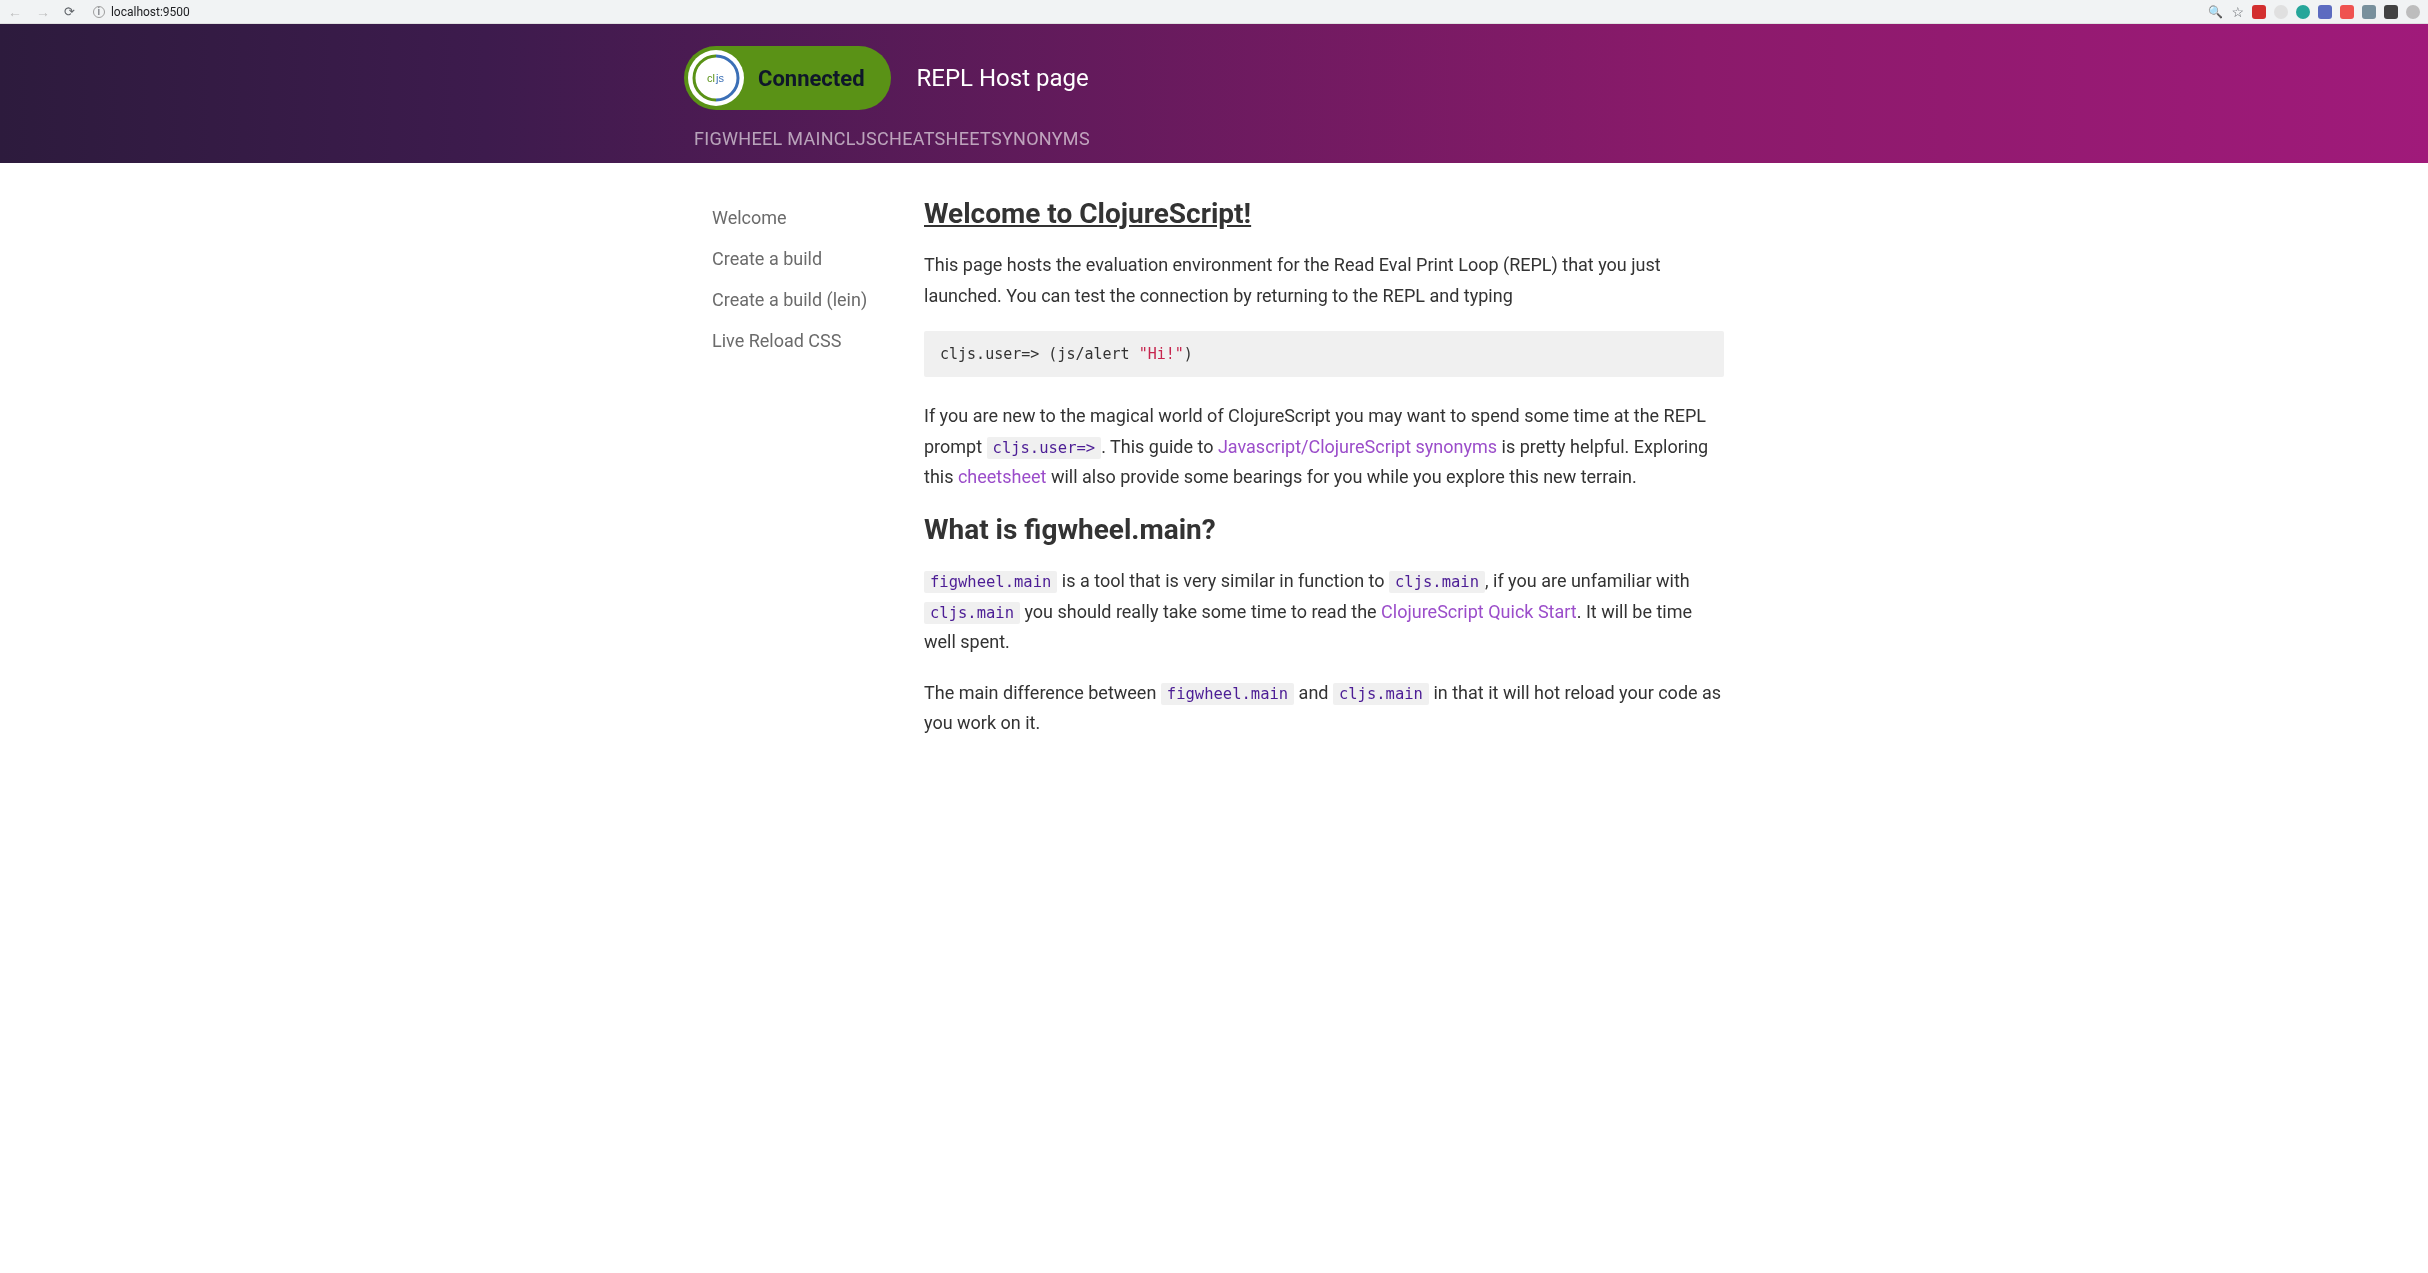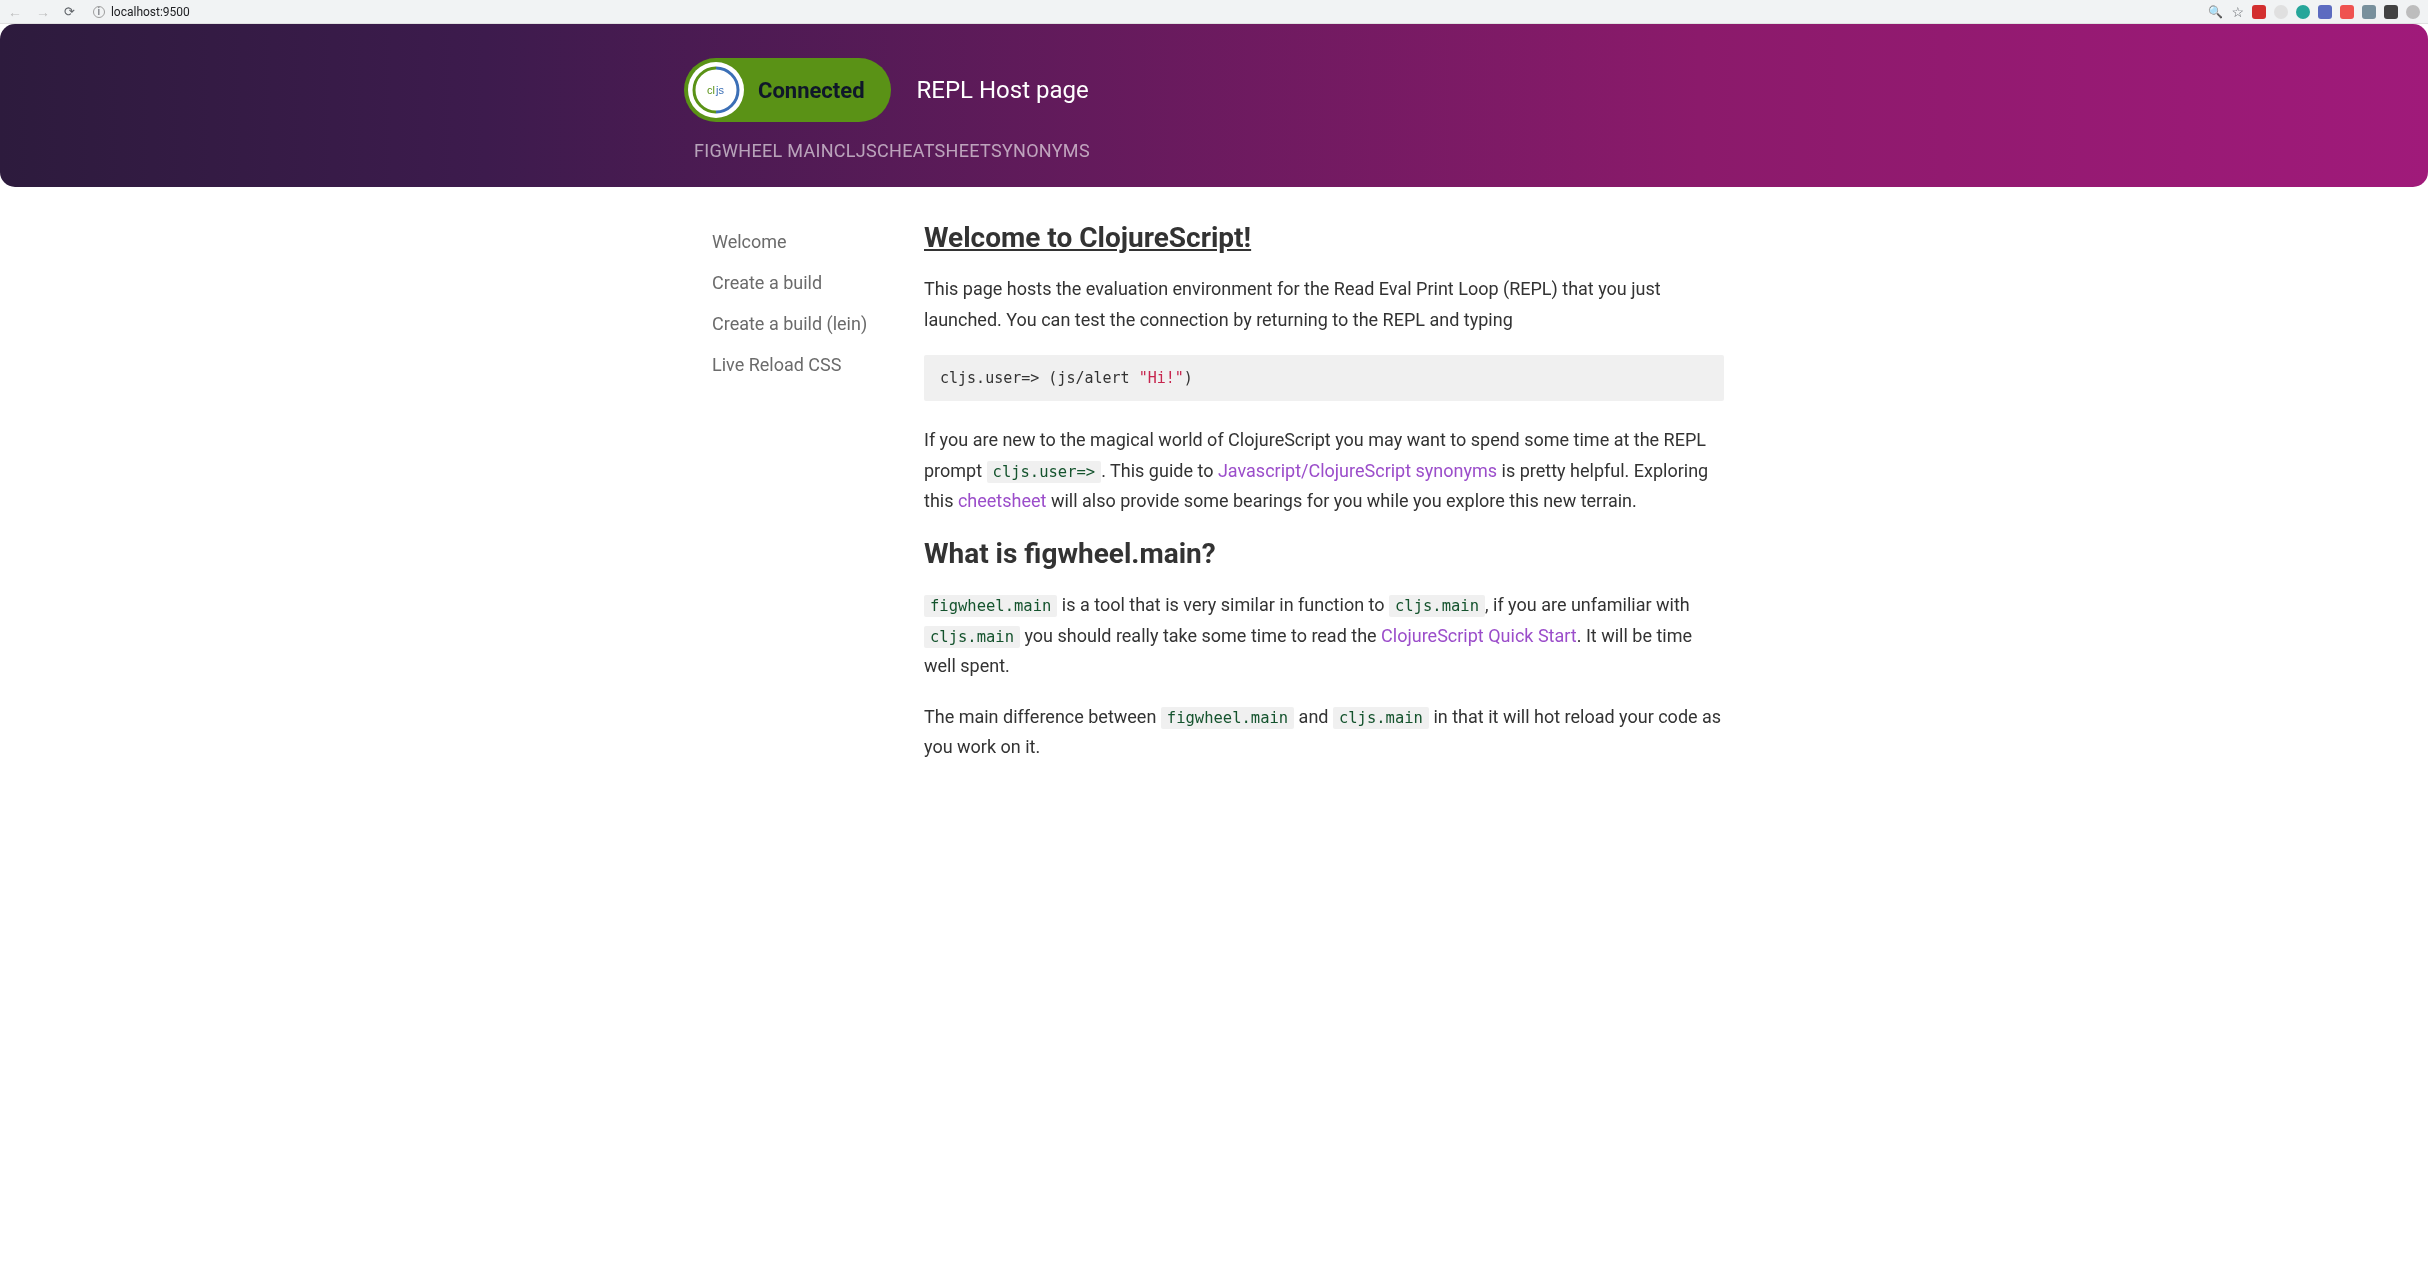--- a/index.html
+++ b/index.html
@@ -12,21 +12,21 @@
     .reload-icon { color: #5f6368; font-size: 13px; cursor: pointer; }
     .url-field { display: flex; align-items: center; gap: 6px; flex: 0 1 auto; margin-left: 4px; }
     .info-icon { color: #5f6368; font-size: 11px; border: 1px solid #9e9e9e; border-radius: 50%; width: 12px; height: 12px; display: inline-flex; align-items: center; justify-content: center; line-height: 1; }
     .url-text { color: #202124; font-size: 12px; }
     .browser-right { margin-left: auto; display: flex; align-items: center; gap: 8px; }
     .ext-icon { width: 14px; height: 14px; border-radius: 3px; display: inline-block; }
     .star-icon { color: #5f6368; font-size: 14px; }
     .zoom-icon { color: #5f6368; font-size: 12px; }
 
     
-    .header { background: linear-gradient(90deg, #2d1b3d 0%, #3d1b4d 20%, #8b1a6b 70%, #a01a7a 100%); padding: 12px; border-radius: 15px; }
+    .header { background: linear-gradient(90deg, #2d1b3d 0%, #3d1b4d 20%, #8b1a6b 70%, #a01a7a 100%); padding: 0; }
     .header-inner { max-width: 1060px; margin: 0 auto; padding: 22px 0 0 0; }
     .header-top { display: flex; align-items: center; gap: 26px; margin-bottom: 18px; }
     .logo-pill { display: flex; align-items: center; background: #5a9216; border-radius: 34px; padding: 4px 26px 4px 4px; gap: 14px; }
     .cljs-logo { width: 56px; height: 56px; background: white; border-radius: 50%; display: flex; align-items: center; justify-content: center; position: relative; }
     .cljs-logo svg { width: 50px; height: 50px; }
     .connected-label { color: #0f172a; font-size: 22px; font-weight: 700; text-align: center; }
     .page-title { color: white; font-size: 24px; font-weight: 400; text-align: right; }
 
     .nav-links { display: flex; padding-bottom: 14px; padding-left: 10px; }
     .nav-link { color: rgba(255,255,255,0.6); font-size: 18px; text-decoration: none; letter-spacing: 0.3px; cursor: pointer; }
@@ -37,21 +37,21 @@
     .sidebar-item { color: #6b6b6b; font-size: 18px; padding: 10px 0; cursor: pointer; margin-left: 28px; }
     .content { flex: 1; padding-left: 0; max-width: 800px; }
 
     h2.section-title { font-size: 28px; font-weight: 700; color: #333; margin-bottom: 20px; margin-top: 10px; }
     h2.section-title.first { margin-top: 0; text-decoration: underline; }
     p.body-text { font-size: 18px; line-height: 1.7; color: #333; margin-bottom: 20px; }
 
     .code-block { background: #f0f0f0; padding: 14px 16px; font-family: "Menlo", "Consolas", monospace; font-size: 15px; margin-bottom: 24px; border-radius: 2px; white-space: pre; }
     .code-string { color: #c7254e; }
 
-    code.inline { background: #f0f0f0; padding: 2px 6px; font-family: "Menlo", "Consolas", monospace; font-size: 15.5px; border-radius: 2px; color: #14532d; }
+    code.inline { background: #f0f0f0; padding: 2px 6px; font-family: "Menlo", "Consolas", monospace; font-size: 15.5px; border-radius: 2px; color: #4c1d95; }
 
     a.content-link { color: #9b4dca; text-decoration: none; }
   </style>
 </head>
 <body>
 
 <div class="browser-bar">
   <span class="nav-arrow disabled">←</span>
   <span class="nav-arrow disabled">→</span>
   <span class="reload-icon">⟳</span>

